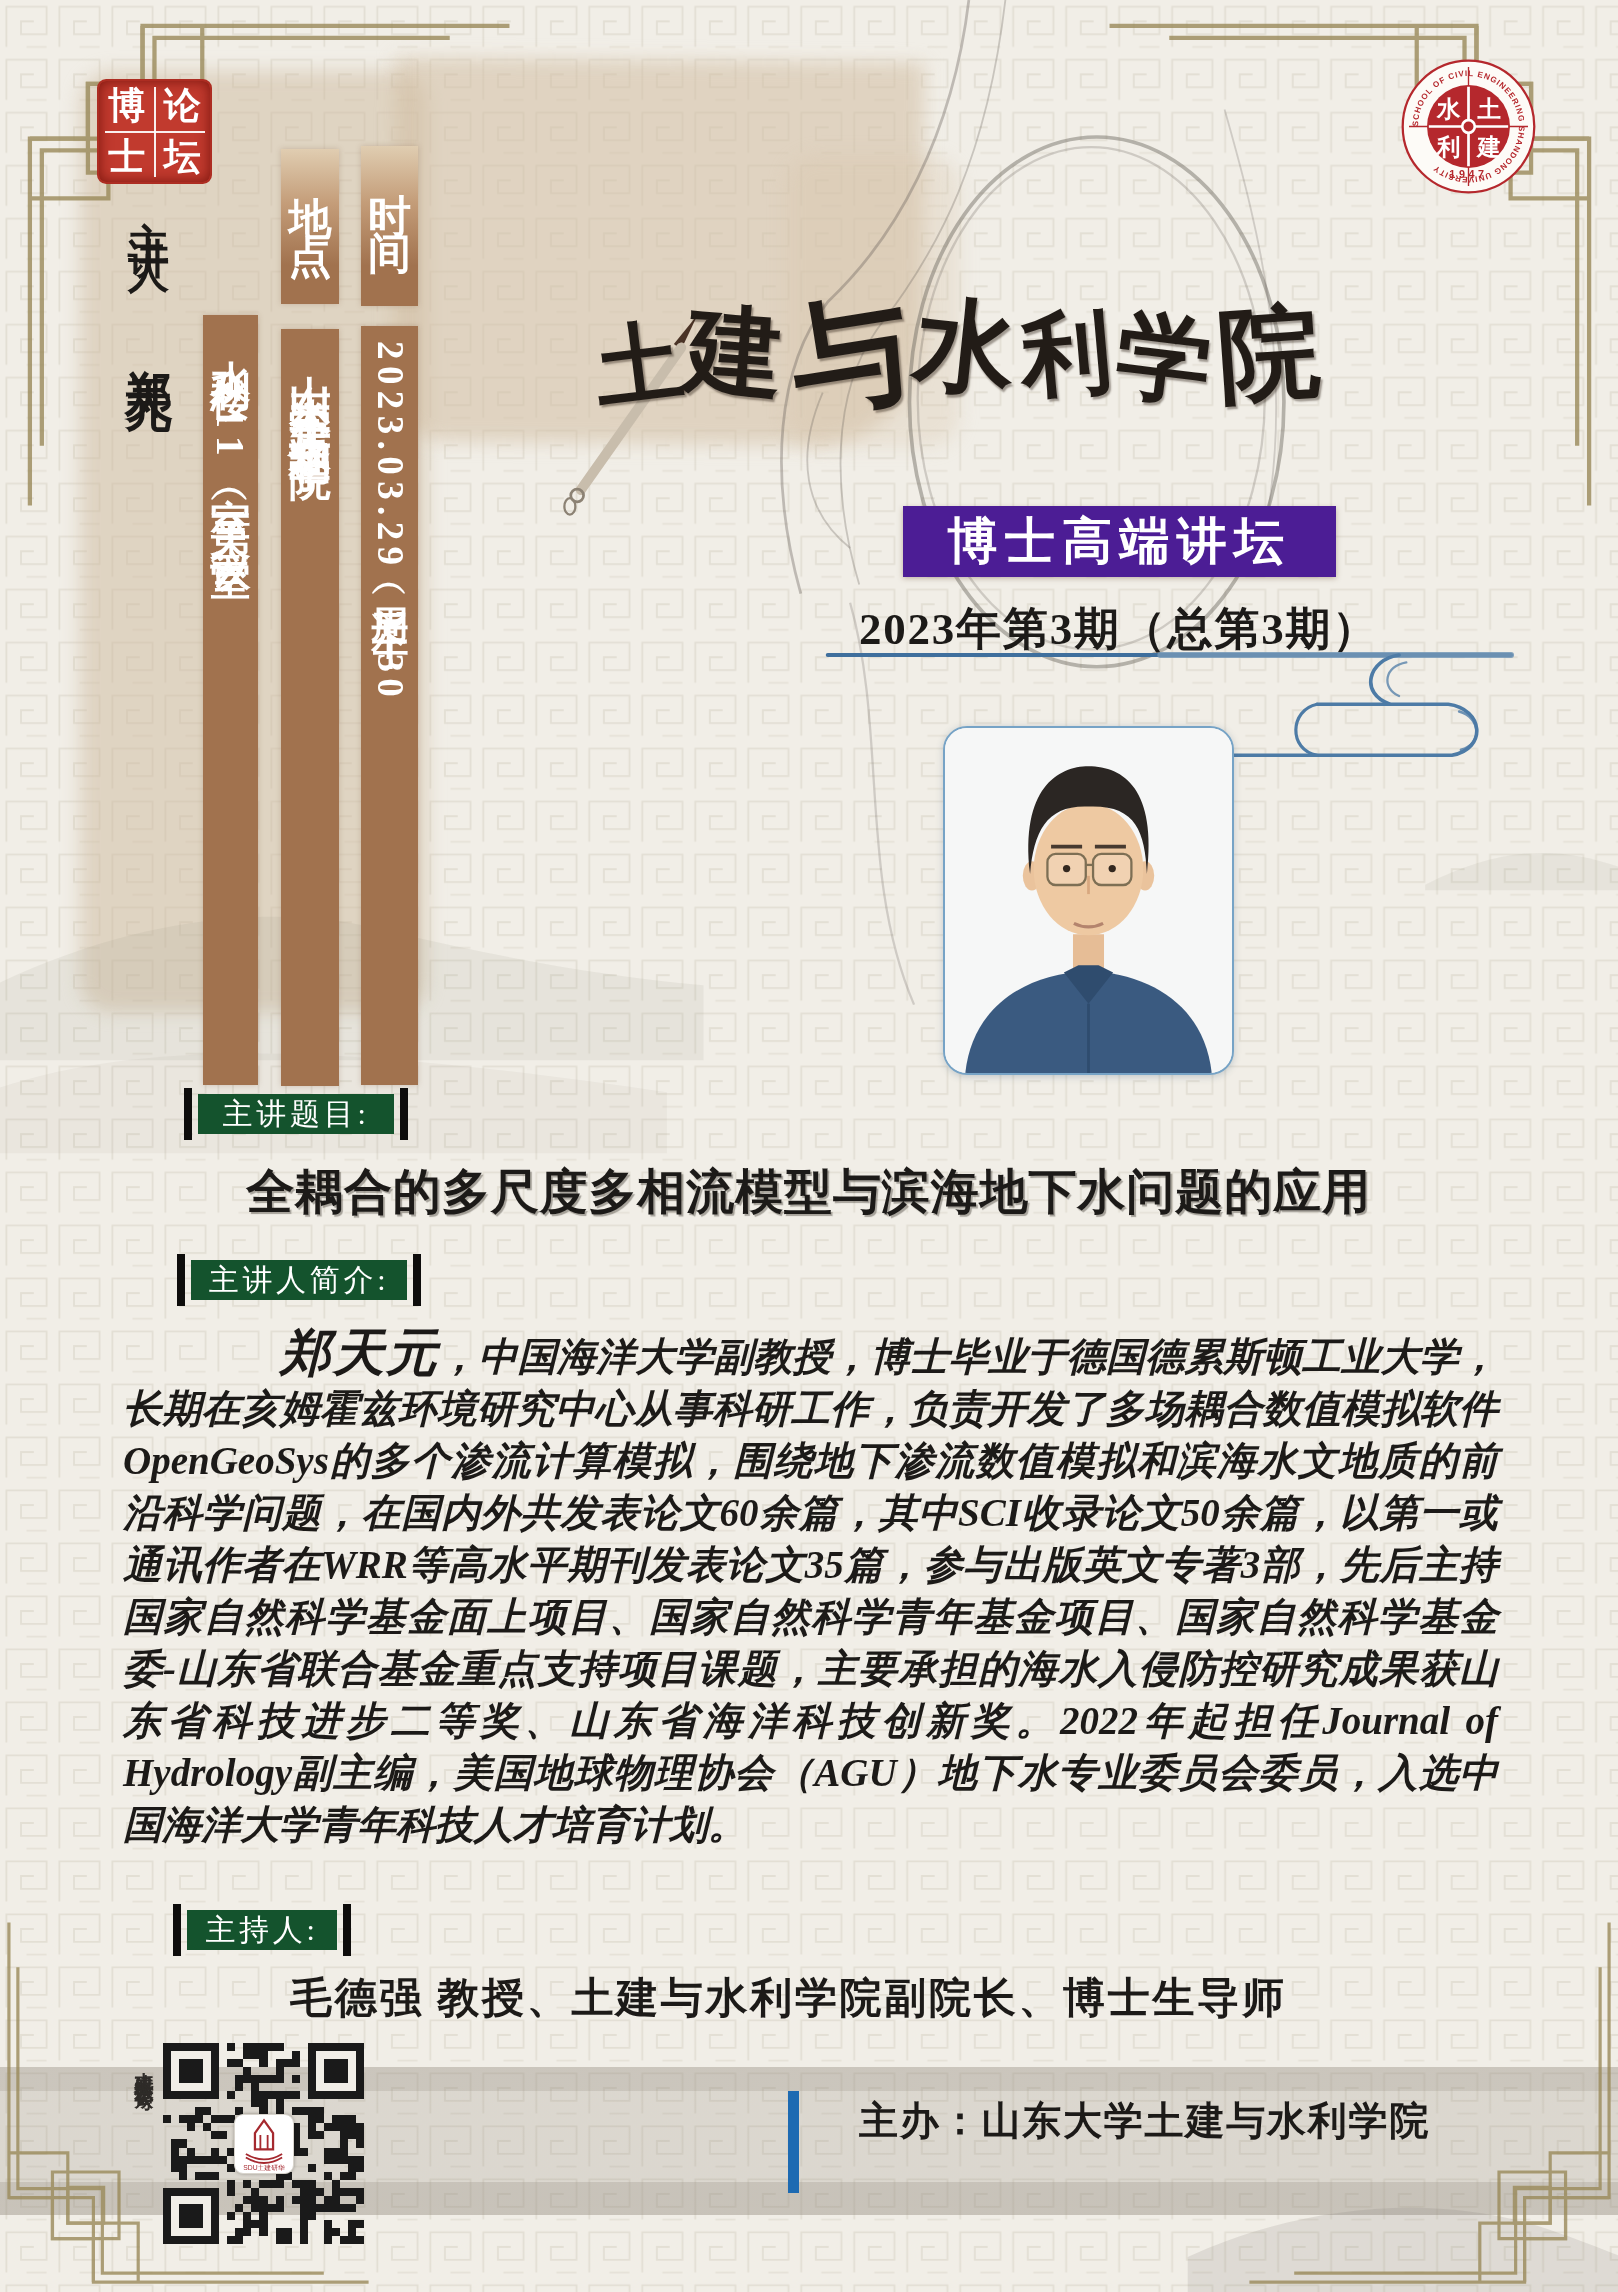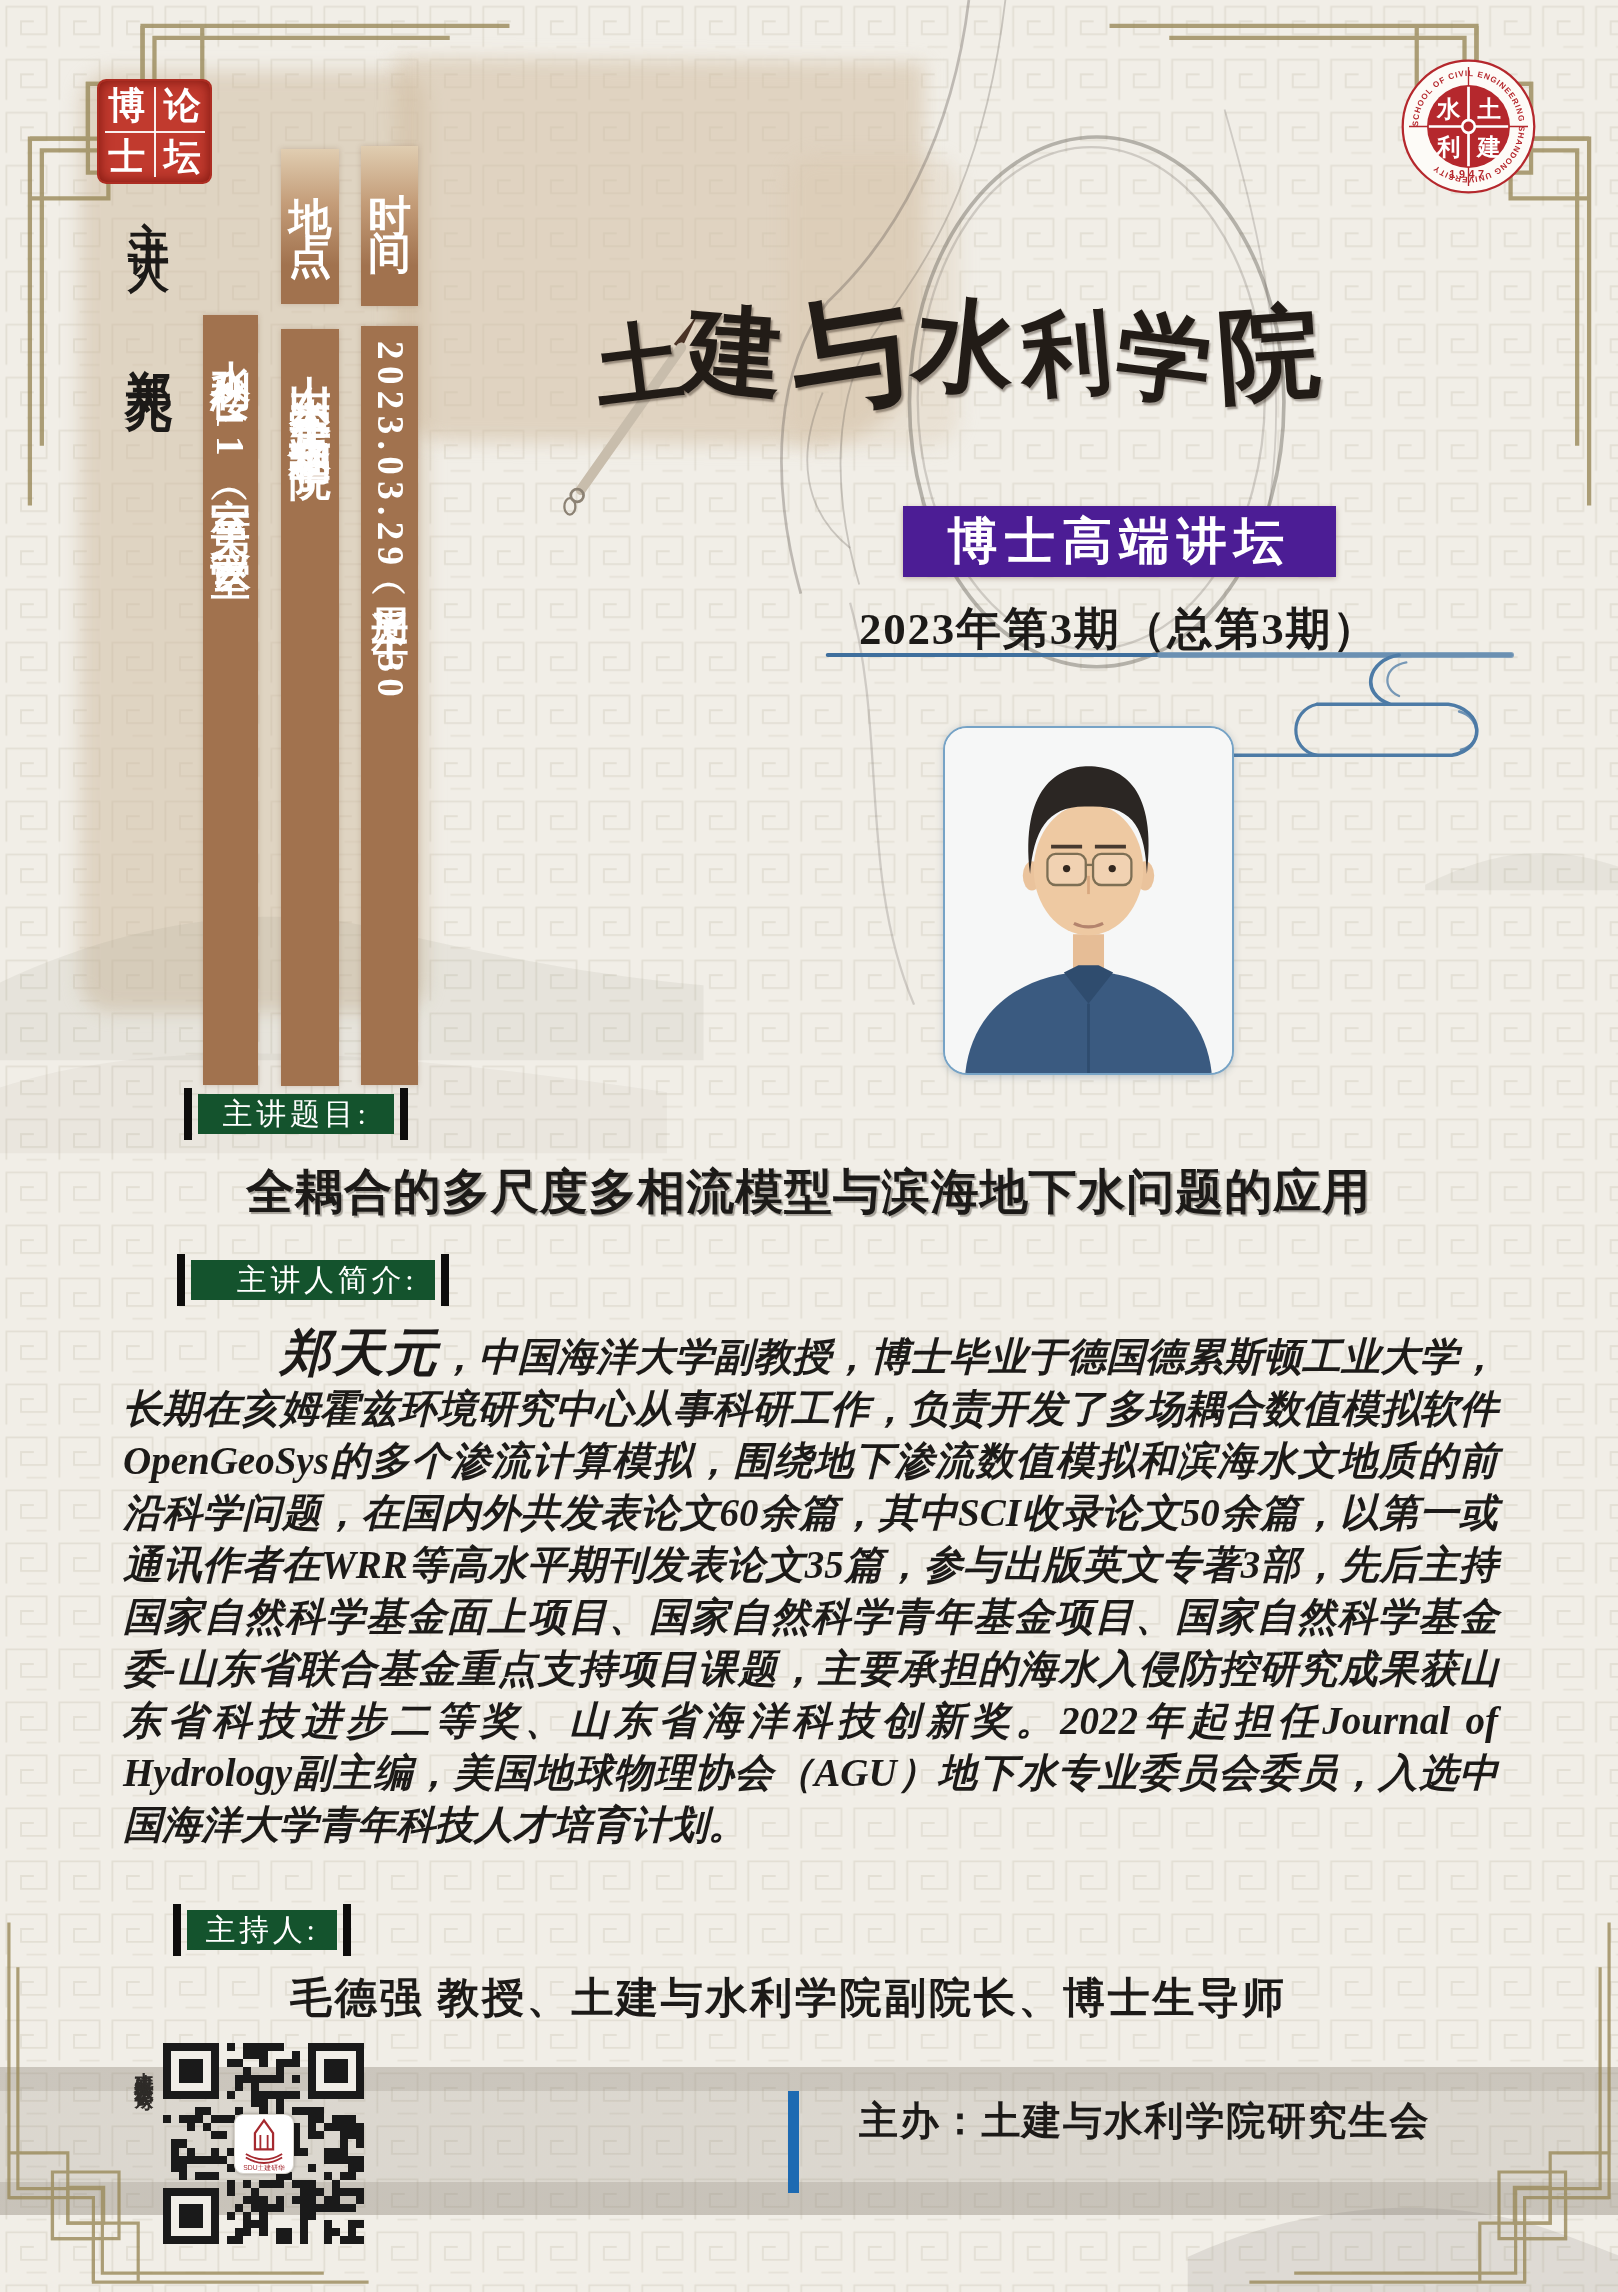--- a/index.html
+++ b/index.html
@@ -49,21 +49,21 @@
   .issue{left:804px;top:599px;width:630px;text-align:center;font-size:45px;font-weight:800;letter-spacing:1.8px;}
   
   .photo{left:943px;top:726px;width:287px;height:345px;border:2.7px solid #76a3c6;border-radius:24px;
          overflow:hidden;background:#f6f7f7;box-shadow:0 1.8px 7.3px rgba(60,90,120,.25);}
   
   .blk{position:absolute;background:#14532d;color:#fff;font-weight:400;
        display:flex;align-items:center;justify-content:center;letter-spacing:3.7px;}
   .blk::before,.blk::after{content:"";position:absolute;top:-6.4px;bottom:-6.4px;width:7.3px;background:#0e0d0c;}
   .blk::before{left:-13.7px;} .blk::after{right:-13.7px;}
   .topic-label{left:198px;top:1094px;width:196px;height:40px;font-size:30px;}
-  .bio-label{left:191px;top:1260px;width:216px;height:40px;font-size:30px;padding-left:28px;}
+  .bio-label{left:191px;top:1260px;width:216px;height:40px;font-size:30px;}
   .host-label{left:187px;top:1910px;width:150px;height:40px;font-size:30px;}
   
   .topic{left:128px;top:1160px;width:1361px;text-align:center;font-size:48px;font-weight:800;
          text-shadow:1.8px 1.8px 0.9px rgba(30,22,14,.35);letter-spacing:0.9px;}
   .bio{left:123px;top:1327px;width:1375px;font-size:39px;line-height:52px;text-align:justify;
        text-indent:157px;font-weight:600;font-style:italic;}
   .bio .bio-name{font-size:51px;font-weight:800;letter-spacing:1.8px;}
   .host{left:290px;top:1970px;width:1151px;font-size:42px;font-weight:800;letter-spacing:2.7px;}
   
   .qr-caption{left:131px;top:2056px;font-size:19px;letter-spacing:2.7px;color:#2e2b28;font-weight:600;}
@@ -437,16 +437,16 @@
     </svg>
   <div class="abs qr-logo">
     <svg width="58" height="58" viewBox="0 0 64 64">
       <path d="M32,6 L42,20 V38 H22 V20 Z" fill="none" stroke="#a5292f" stroke-width="2.5"></path>
       <path d="M28,22 V38 M36,22 V38" stroke="#a5292f" stroke-width="2"></path>
       <path d="M12,43 Q32,55 52,43 M12,47 Q32,59 52,47" fill="none" stroke="#a5292f" stroke-width="2"></path>
       <text x="32" y="61" text-anchor="middle" font-size="7.5" fill="#a5292f" font-family="Liberation Sans, sans-serif">SDU土建研华</text>
     </svg>
   </div>
   <div class="abs orgbar"></div>
-  <div class="abs org1">主办：土建与水利学院研究生会</div>
+  <div class="abs org1">主办：山东大学土建与水利学院</div>
 
 </div>
 
 
 </body></html>

